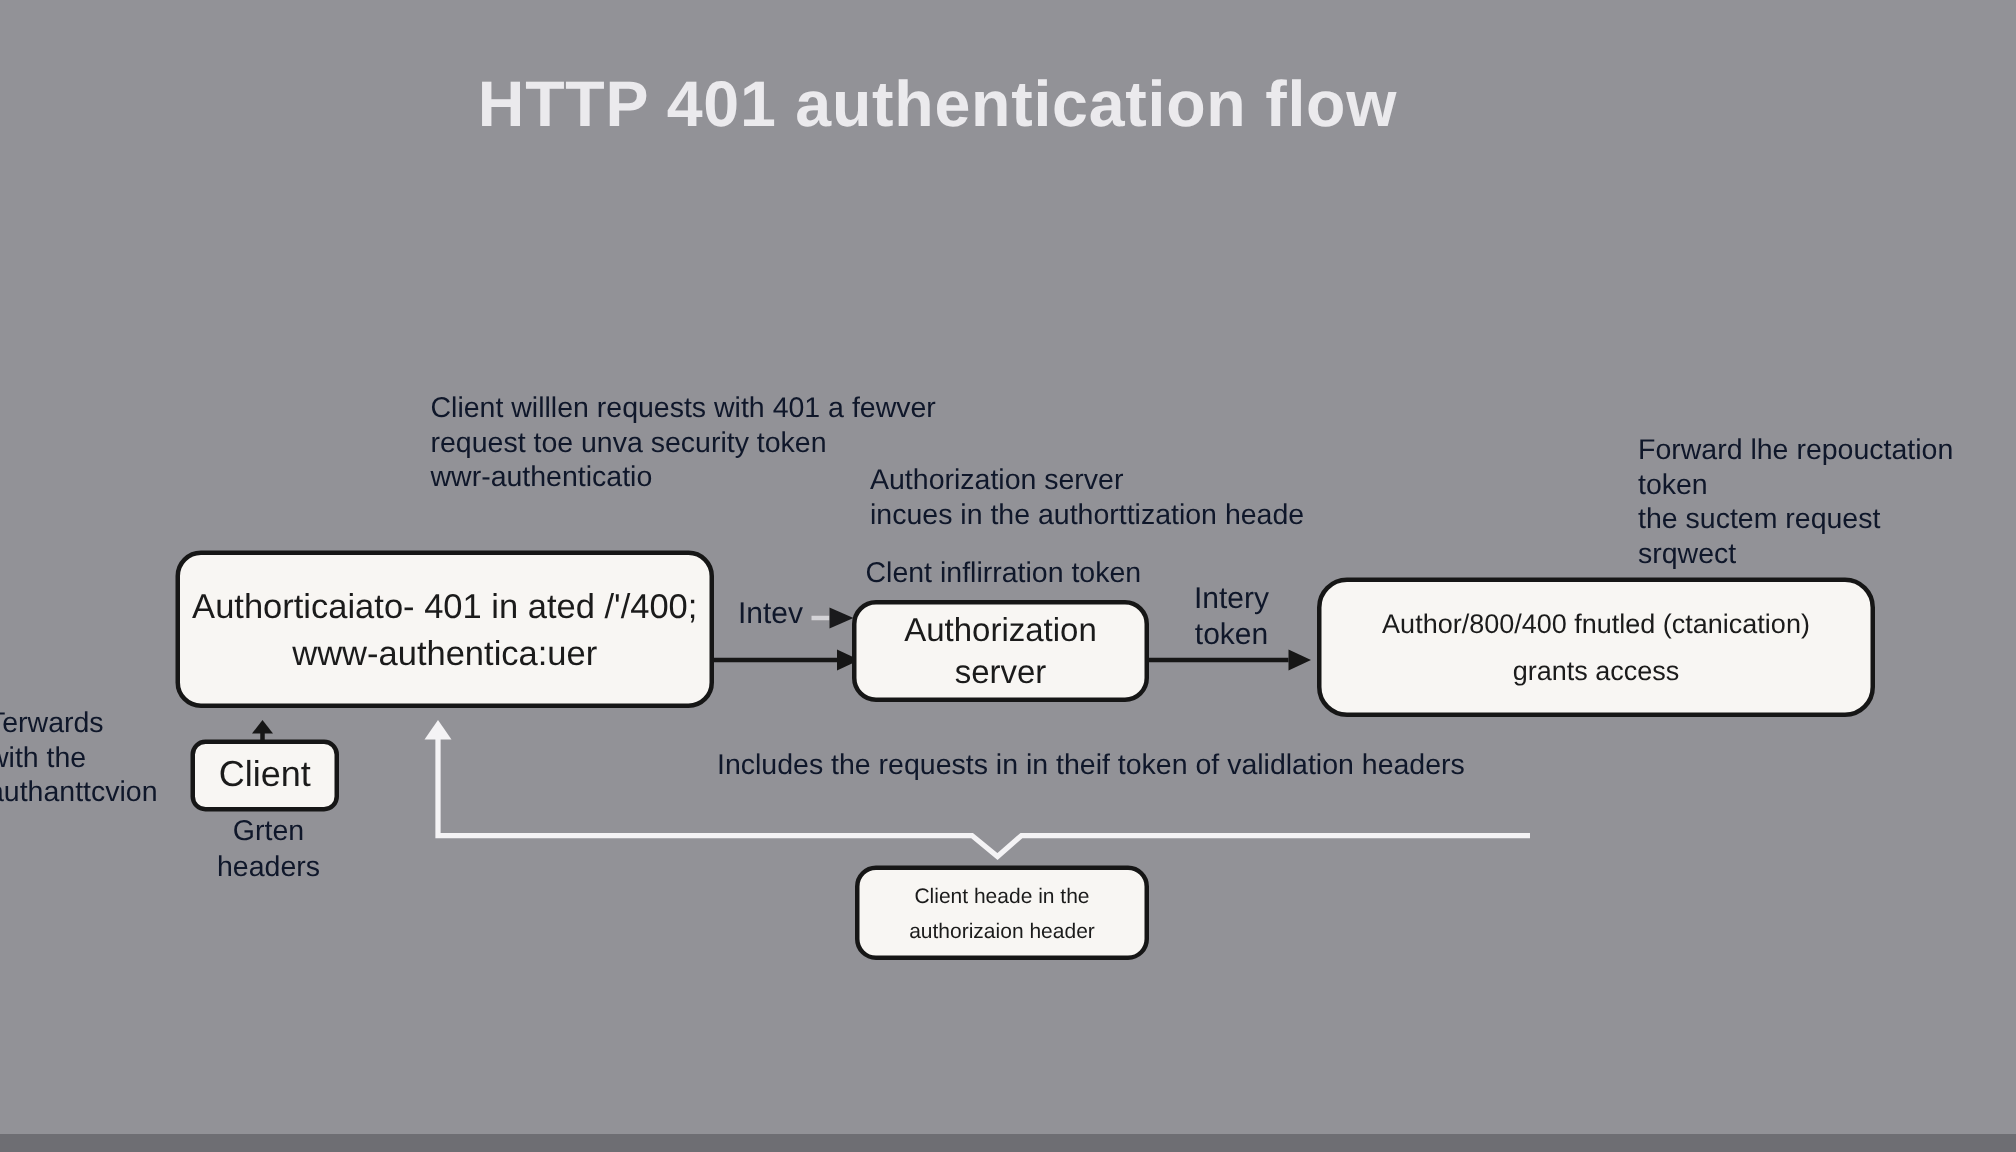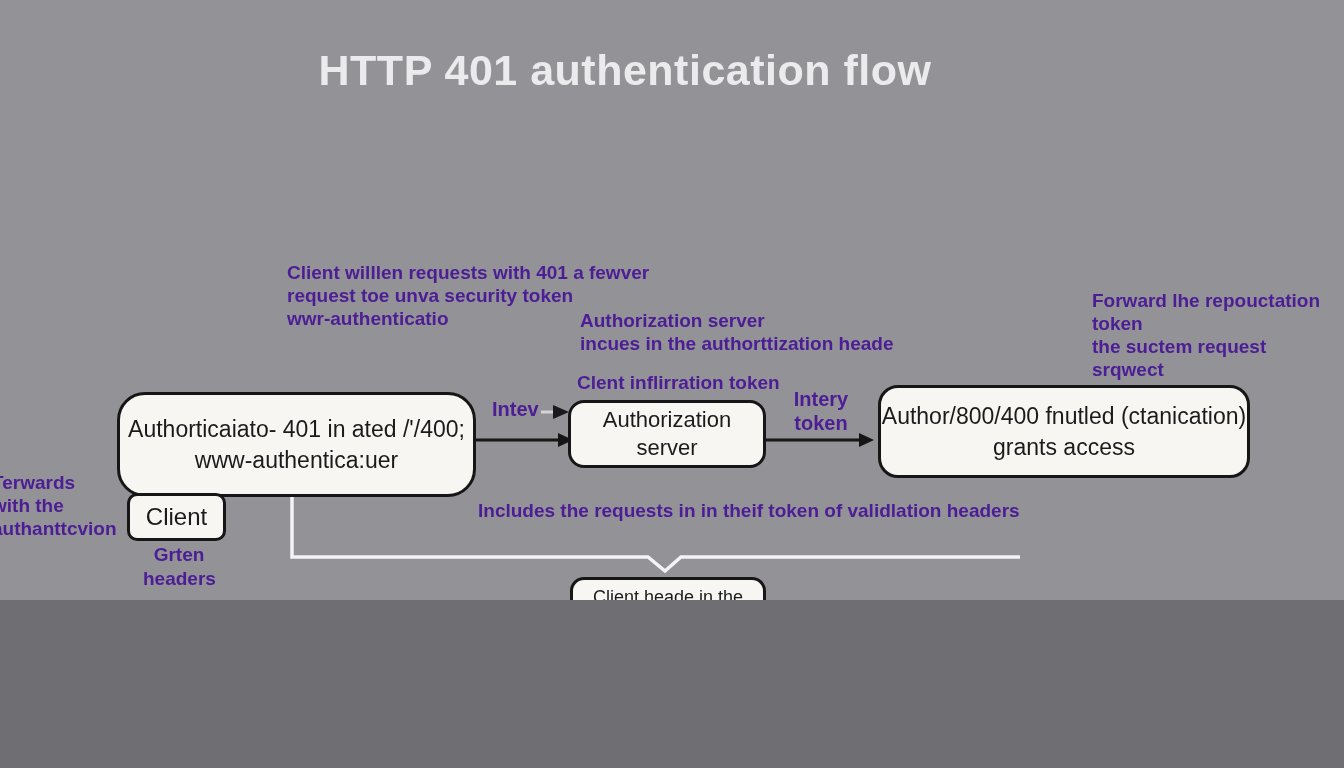--- a/index.html
+++ b/index.html
@@ -1,36 +1,36 @@
 <!DOCTYPE html>
 <html><head>
 <meta charset="utf-8">
 <style>
   html,body{margin:0;padding:0;background:#6e6e73;}
   #stage{
-    position:relative;width:1344px;height:600px;overflow:hidden;
+    position:relative;width:1344px;height:756px;overflow:hidden;
     background:#929297;
     font-family:"Liberation Sans","DejaVu Sans",sans-serif;
   }
   .abs{position:absolute;}
   #title{
     left:0;top:46px;width:1250px;text-align:center;
     font-size:43px;font-weight:600;letter-spacing:.5px;color:#ebeaed;
   }
-  .note{color:#4c1d95;font-size:19px;line-height:23px;font-weight:700;}
+  .note{color:#0f172a;font-size:19px;line-height:23px;font-weight:400;}
   .box{
     background:#f8f6f3;border:3px solid #161616;color:#1b1b1b;
     display:flex;flex-direction:column;align-items:center;justify-content:center;
     text-align:center;box-sizing:border-box;
   }
-  #response-box{left:117px;top:392px;width:359px;height:105px;border-radius:28px;font-size:23px;line-height:31px;}
+  #response-box{left:117px;top:367px;width:359px;height:105px;border-radius:17px;font-size:23px;line-height:31px;}
   #auth-server-box{left:568px;top:400px;width:198px;height:68px;border-radius:16px;font-size:22px;line-height:28px;}
-  #grant-box{left:878px;top:385px;width:372px;height:93px;border-radius:20px;font-size:23px;line-height:31px;}
+  #grant-box{left:878px;top:385px;width:372px;height:93px;border-radius:20px;font-size:18px;line-height:31px;}
   #client-box{left:127px;top:493px;width:99px;height:48px;border-radius:10px;font-size:24px;}
-  #header-box{left:570px;top:577px;width:196px;height:63px;border-radius:14px;font-size:18px;line-height:23px;}
+  #header-box{left:570px;top:577px;width:196px;height:63px;border-radius:14px;font-size:14px;line-height:23px;}
   #request-note{left:287px;top:261px;}
   #server-note{left:580px;top:309px;}
   #info-token-note{left:577px;top:371px;text-align:center;}
   #forward-note{left:1092px;top:289px;width:260px;}
   #left-note{left:-8px;top:471px;}
   #client-caption{left:143px;top:543px;width:72px;text-align:center;line-height:24px;}
   #includes-note{left:478px;top:499px;}
   #label-intev{left:492px;top:398px;font-size:20px;}
   #label-intery{left:790px;top:387px;width:62px;text-align:center;font-size:20px;line-height:24px;}
   svg{position:absolute;left:0;top:0;}

